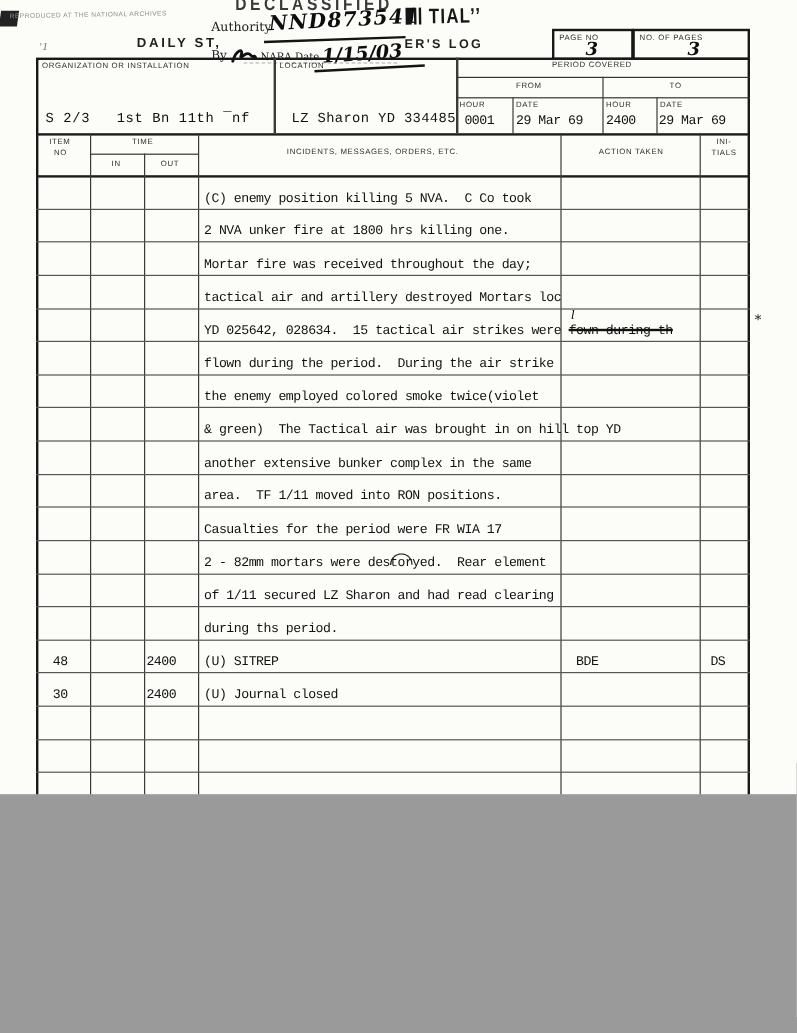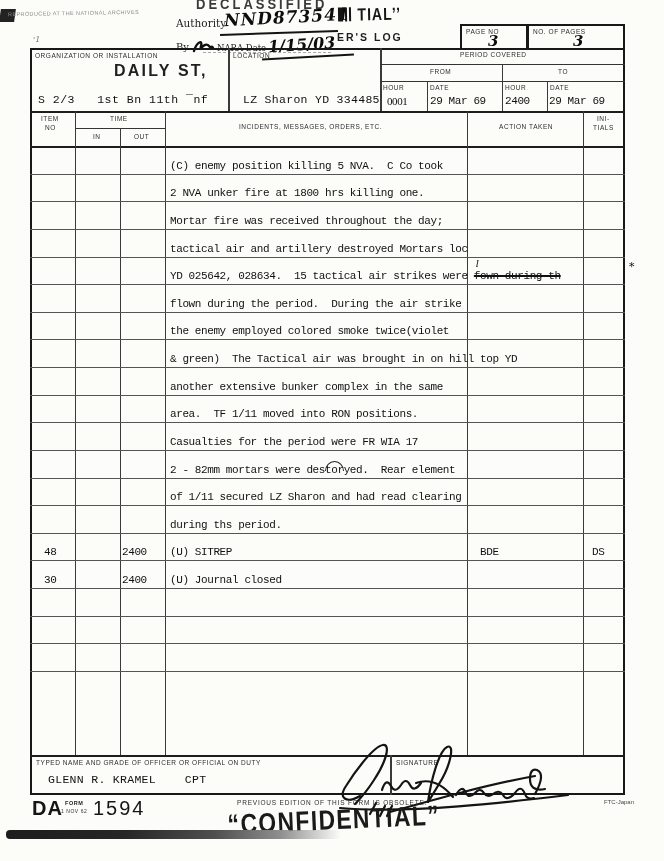--- a/index.html
+++ b/index.html
@@ -1,16 +1,16 @@
 <!DOCTYPE html>
 <html><head>
 <meta charset="utf-8">
 <style>
   html,body{margin:0;padding:0;background:#9a9a9a;}
-  .page{position:relative;width:664px;height:861px;background:#fcfcf9;overflow:hidden;
+  .page{position:relative;width:664px;height:662px;background:#fcfcf9;overflow:hidden;
         font-family:"Liberation Sans",sans-serif;}
   .lbl{position:absolute;font-family:"Liberation Sans",sans-serif;font-size:6.5px;
        letter-spacing:.55px;color:#2d2d2d;white-space:nowrap;}
   .mono{position:absolute;font-family:"Liberation Mono","DejaVu Sans Mono",monospace;
         font-size:11px;letter-spacing:-.4px;color:#111;white-space:pre;}
   .hand{position:absolute;font-family:"DejaVu Serif",serif;font-style:italic;color:#0d0d0d;white-space:nowrap;}
   .hl{position:absolute;background:#343434;height:1px;}
   .vl{position:absolute;background:#3a3a3a;width:1px;}
   .box{position:absolute;border:2px solid #181818;box-sizing:border-box;}
   .stamp{position:absolute;font-family:"Liberation Sans",sans-serif;font-weight:700;color:#262626;white-space:nowrap;}
@@ -49,21 +49,21 @@
   <div style="position:absolute;left:217px;top:43px;font-family:'DejaVu Serif',serif;font-size:8.5px;color:#222;">NARA Date</div>
   <div class="hand" style="left:268px;top:35px;font-size:16px;font-weight:700;transform:rotate(-4deg);">1/15/03</div>
   <div class="hl" style="left:262px;top:56px;width:92px;height:2px;background:#141414;transform:rotate(-3deg);"></div>
   <div style="position:absolute;left:203px;top:52px;width:128px;border-top:1px dashed #a9a9a9;"></div>
 
   <div style="position:absolute;left:338px;top:4px;transform:rotate(-1deg);">
     <span class="bar"></span><span class="bar" style="width:2px;"></span><span class="bar" style="width:2px;"></span>
     <span style="font-family:'Liberation Sans',sans-serif;font-weight:900;font-size:14px;letter-spacing:1px;color:#161616;display:inline-block;transform:scaleY(1.25);vertical-align:middle;">TIAL’’</span>
   </div>
 
-  <div class="stamp" style="left:114px;top:30px;font-size:16px;font-weight:600;letter-spacing:2.2px;color:#1f1f1f;margin-top:32px;">DAILY ST,</div>
+  <div class="stamp" style="left:114px;top:30px;font-size:11px;font-weight:600;letter-spacing:2.2px;color:#1f1f1f;">DAILY ST,</div>
   <div class="stamp" style="left:337px;top:31px;font-size:10.5px;font-weight:600;letter-spacing:2px;color:#1f1f1f;">ER'S LOG</div>
 
   <div class="box" style="left:460px;top:24px;width:68px;height:26px;">
     <span class="lbl" style="left:4px;top:2px;">PAGE NO</span>
     <span class="hand" style="left:26px;top:6px;font-size:15px;font-weight:700;">3</span>
   </div>
   <div class="box" style="left:527px;top:24px;width:98px;height:26px;">
     <span class="lbl" style="left:4px;top:2px;">NO. OF PAGES</span>
     <span class="hand" style="left:44px;top:6px;font-size:15px;font-weight:700;">3</span>
   </div>
@@ -74,21 +74,21 @@
   <span class="mono" style="left:38px;top:93px;font-size:11.5px;letter-spacing:.5px;">S 2/3   1st Bn 11th ¯nf</span>
   <span class="lbl" style="left:233px;top:52px;">LOCATION</span>
   <span class="mono" style="left:243px;top:93px;font-size:11.5px;letter-spacing:.3px;">LZ Sharon YD 334485</span>
   <span class="lbl" style="left:460px;top:51px;">PERIOD COVERED</span>
   <span class="lbl" style="left:430px;top:68px;">FROM</span>
   <span class="lbl" style="left:558px;top:68px;">TO</span>
   <span class="lbl" style="left:383px;top:84px;">HOUR</span>
   <span class="lbl" style="left:430px;top:84px;">DATE</span>
   <span class="lbl" style="left:505px;top:84px;">HOUR</span>
   <span class="lbl" style="left:550px;top:84px;">DATE</span>
-  <span class="mono" style="left:387px;top:95px;font-family:Liberation Serif, serif;">0001</span>
+  <span class="mono" style="left:387px;top:95px;">0001</span>
   <span class="mono" style="left:430px;top:95px;">29 Mar 69</span>
   <span class="mono" style="left:505px;top:95px;">2400</span>
   <span class="mono" style="left:549px;top:95px;">29 Mar 69</span>
 
   <div class="vl" style="left:228px;top:48px;height:63px;width:2px;"></div>
   <div class="vl" style="left:380px;top:48px;height:63px;width:2px;"></div>
   <div class="hl" style="left:380px;top:64px;width:245px;"></div>
   <div class="hl" style="left:380px;top:81px;width:245px;"></div>
   <div class="vl" style="left:502px;top:64px;height:47px;"></div>
   <div class="vl" style="left:427px;top:81px;height:30px;"></div>

